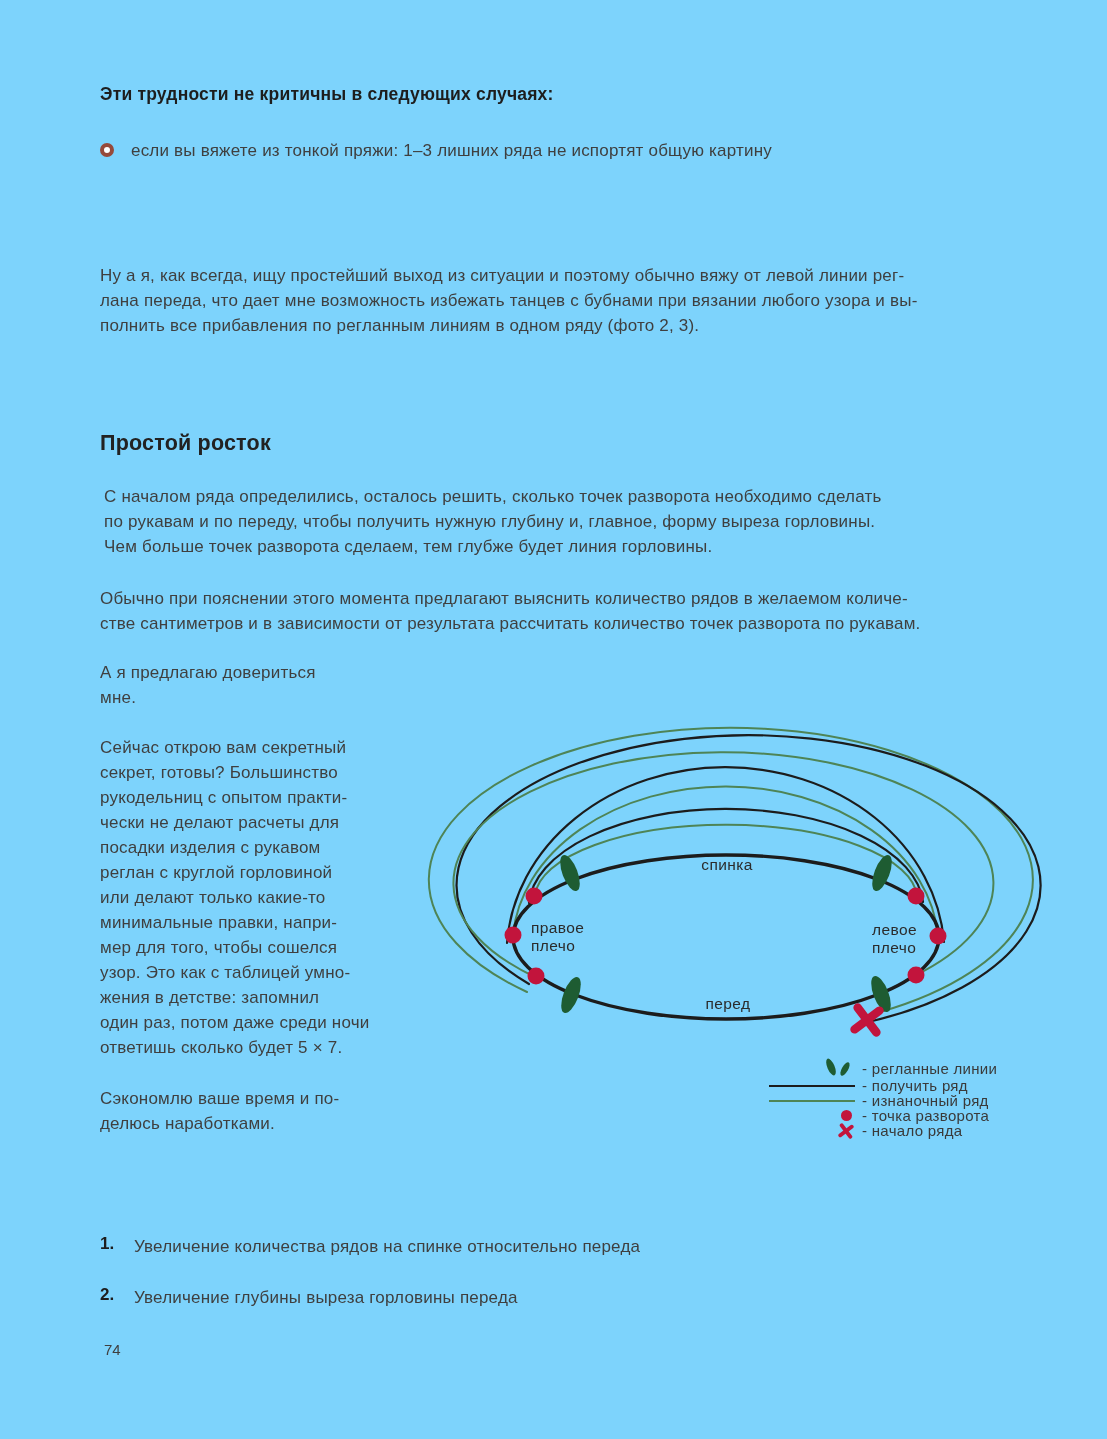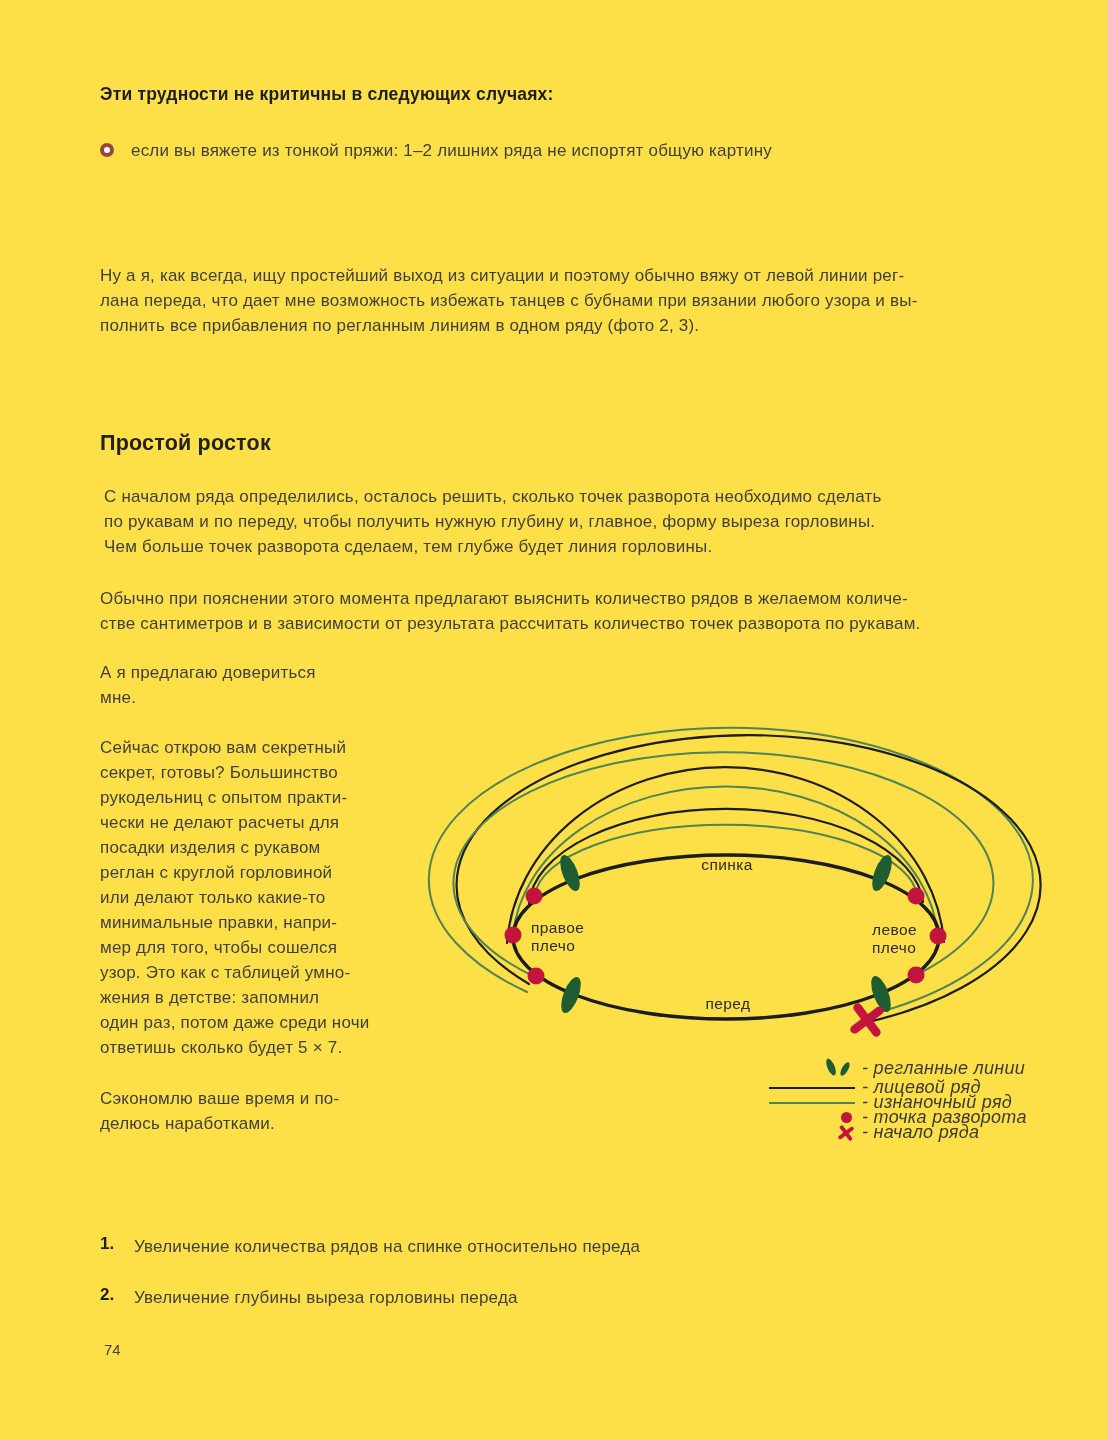--- a/index.html
+++ b/index.html
@@ -2,21 +2,21 @@
 <html><head>
 <meta charset="utf-8">
 <style>
   * { margin: 0; padding: 0; box-sizing: border-box; }
   html, body { background: #ffffff; }
   body { font-family: "Liberation Sans", sans-serif; }
   .page {
     position: relative;
     width: 1107px;
     height: 1439px;
-    background: #fde047;
+    background: #7dd3fc;
     overflow: hidden;
     color: #3f3f3f;
   }
   .abs { position: absolute; }
   .ws { white-space: pre-line; }
   .body-text {
     font-size: 17px;
     line-height: 25px;
     letter-spacing: 0.2px;
     color: #3f3f3f;
@@ -59,40 +59,39 @@
   .legend { left: 763px; top: 1057px; width: 300px; height: 90px; }
   .legend-row { position: absolute; left: 0; display: flex; align-items: center; }
   .legend-icon-cell {
     width: 92px;
     display: flex;
     justify-content: flex-end;
     align-items: center;
   }
   .legend-text {
     margin-left: 7px;
-    font-size: 18px;
+    font-size: 15px;
     letter-spacing: 0.3px;
     color: #3a3a3a;
     white-space: nowrap;
-    font-style: italic;
   }
   .line-black { width: 86px; height: 2px; background: #1c1c1c; }
   .line-green { width: 86px; height: 2px; background: #4e8456; }
   .legend-dot { width: 11px; height: 11px; border-radius: 50%; background: #c2143c; margin-right: 3px; }
 </style>
 </head>
 <body>
 
 <div class="page">
 
   <div class="abs intro-heading">Эти трудности не критичны в следующих случаях:</div>
 
   <div class="abs bullet-row" style="top:138px">
     <span class="donut"></span>
-    <span class="body-text ws">если вы вяжете из тонкой пряжи: 1–2 лишних ряда не испортят общую картину</span>
+    <span class="body-text ws">если вы вяжете из тонкой пряжи: 1–3 лишних ряда не испортят общую картину</span>
   </div>
 
   <div class="abs body-text ws" style="left:100px; top:263px; width:950px">Ну а я, как всегда, ищу простейший выход из ситуации и поэтому обычно вяжу от левой линии рег-
 лана переда, что дает мне возможность избежать танцев с бубнами при вязании любого узора и вы-
 полнить все прибавления по регланным линиям в одном ряду (фото 2, 3).</div>
 
   <div class="abs section-heading">Простой росток</div>
 
   <div class="abs body-text ws" style="left:104px; top:484px; width:950px">С началом ряда определились, осталось решить, сколько точек разворота необходимо сделать
 по рукавам и по переду, чтобы получить нужную глубину и, главное, форму выреза горловины.
@@ -170,21 +169,21 @@
           <ellipse cx="10" cy="10" rx="3.6" ry="9" transform="rotate(-23 10 10)" fill="#1e5c32"></ellipse>
           <ellipse cx="24" cy="12" rx="3.1" ry="7.5" transform="rotate(30 24 12)" fill="#1e5c32"></ellipse>
         </svg>
       </span>
       <span class="legend-text">- регланные линии</span>
     </div>
     <div class="legend-row" style="top:20px">
       <span class="legend-icon-cell">
           <span class="line-black"></span>
         </span>
-      <span class="legend-text">- лицевой ряд</span>
+      <span class="legend-text">- получить ряд</span>
     </div>
     <div class="legend-row" style="top:35px">
       <span class="legend-icon-cell">
           <span class="line-green"></span>
         </span>
       <span class="legend-text">- изнаночный ряд</span>
     </div>
     <div class="legend-row" style="top:50px">
       <span class="legend-icon-cell">
           <span class="legend-dot"></span>

